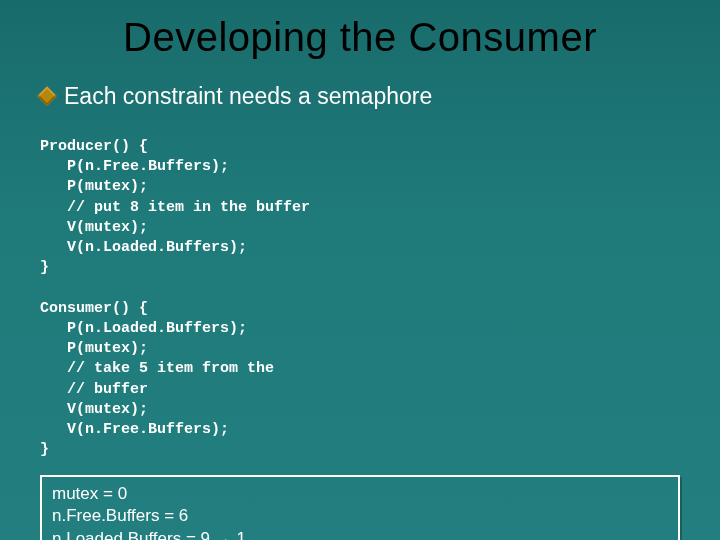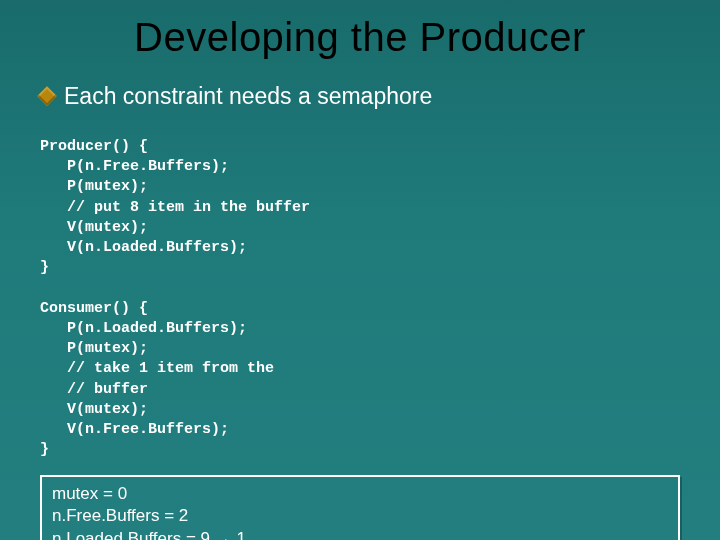--- a/index.html
+++ b/index.html
@@ -81,21 +81,21 @@
   }
   .arrow {
     font-family: Arial, sans-serif;
   }
 </style>
 </head>
 <body>
 
 <div class="slide">
 
-  <h1 class="title">Developing the Producer</h1>
+  <h1 class="title">Developing the Consumer</h1>
 
   <div class="columns">
 
     <div class="col">
 
       <div class="bullet-row">
         <span class="bullet-icon"></span>
         <span class="bullet-text">Each constraint needs a semaphore</span>
       </div>
 
@@ -110,29 +110,29 @@
    V(n.Loaded.Buffers);
 }</div>
 
     </div>
 
     <div class="col">
 
       <div class="code">Consumer() {
    P(n.Loaded.Buffers);
    P(mutex);
-   // take 1 item from the
+   // take 5 item from the
    // buffer
    V(mutex);
    V(n.Free.Buffers);
 }</div>
 
       <div class="infobox">
         <div>mutex = 0</div>
-        <div>n.Free.Buffers = 2</div>
+        <div>n.Free.Buffers = 6</div>
         <div>
           <span>n.Loaded.Buffers = 9 </span><span class="arrow">→</span><span> 1</span>
         </div>
       </div>
 
     </div>
 
   </div>
 
 </div>

